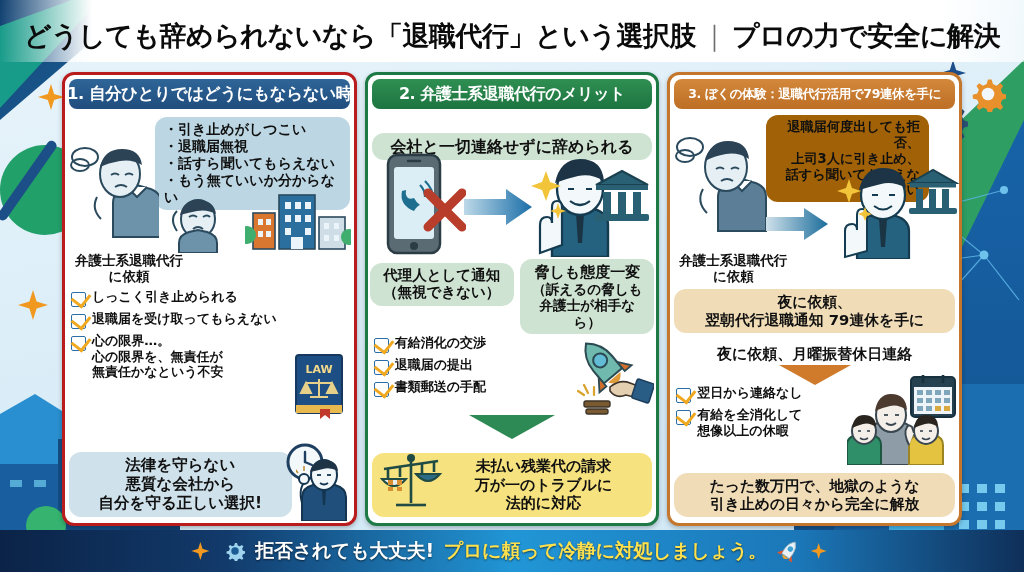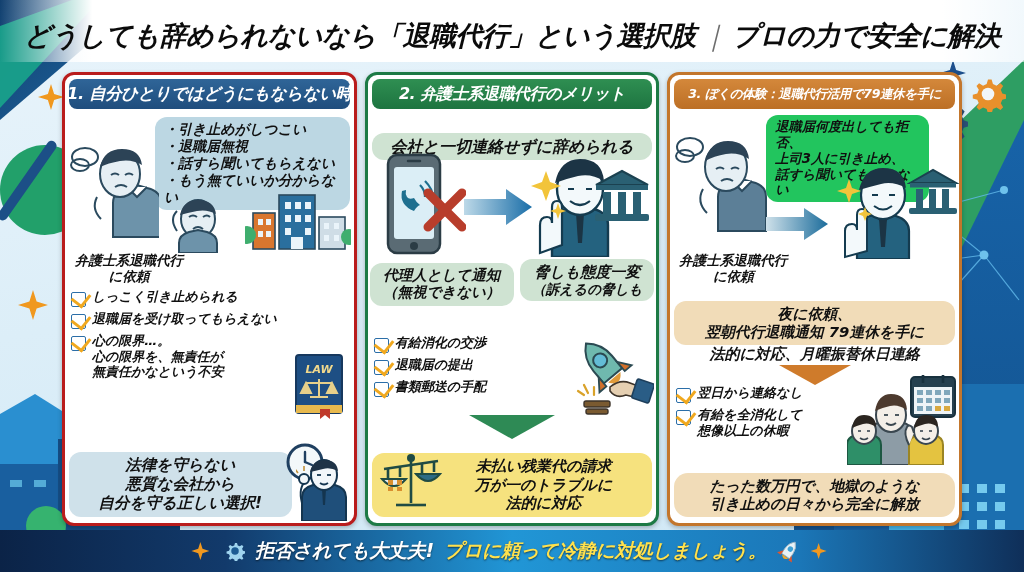--- a/index.html
+++ b/index.html
@@ -2,21 +2,21 @@
 <html><head>
 <meta charset="utf-8">
 <style>
   * { margin:0; padding:0; box-sizing:border-box; }
   body {
     width:1024px; height:572px; overflow:hidden;
     font-family:"DejaVu Sans", sans-serif;
     background:#0d2b52;
     position:relative;
   }
-  .stage { position:absolute; inset:0; overflow:hidden;font-style:italic; }
+  .stage { position:absolute; inset:0; overflow:hidden; }
 
   
   .bg-base {
     position:absolute; inset:0;
     background:linear-gradient(170deg,#e9f4fb 0%,#dceef8 45%,#cfe7f5 100%);
   }
   .bg-left-wedge{
     position:absolute; left:0; top:0; width:140px; height:120px;
     background:linear-gradient(135deg,#12406f 0%,#1b5c94 70%,#1b8f86 100%);
     clip-path:polygon(0 0,100% 0,0 100%);
@@ -100,22 +100,22 @@
   .col-body{ flex:1; position:relative; padding:2px 6px 4px; }
 
   
   .bubble{
     border-radius:12px; padding:4px 9px;
     font-weight:bold; line-height:1.22;
     color:#101010;
   }
   .bubble-blue{ background:#bcd7e3; font-size:14px; }
   .bubble-lblue{ background:#cfe1ea; font-size:15.5px; text-align:center; }
-  .bubble-tan{ background:#22c55e; font-size:13.2px; text-align:left; line-height:1.2;}
-  .bubble-tan2{ background:#f1dcb8; font-size:14.8px; text-align:center; line-height:1.22;margin-top:12px;}
+  .bubble-tan{ background:#a16207; font-size:13.2px; text-align:right; line-height:1.2;}
+  .bubble-tan2{ background:#f1dcb8; font-size:14.8px; text-align:center; line-height:1.22;}
   .bubble-green{ background:#cfe3d2; font-size:15px; text-align:center; line-height:1.2;}
   .bubble-yellow{ background:#f6e27e; font-size:15px; line-height:1.25; }
 
   .check-list{ list-style:none; }
   .check-list li{
     display:flex; align-items:flex-start; gap:6px;
     font-weight:bold; font-size:13px; color:#101010;
     line-height:1.2; margin-bottom:4px;
   }
   .chk{
@@ -471,20 +471,21 @@
           <rect x="3" y="47" width="54" height="7" rx="2" fill="#2a6073"></rect>
         </svg>
 
         <div class="bubble bubble-green" style="position:absolute;left:2px;top:150px;width:144px;font-size:14.5px;">
           <div>代理人として通知</div>
           <div>（無視できない）</div>
         </div>
         <div class="bubble bubble-green" style="position:absolute;right:2px;top:146px;width:134px;font-size:13.6px;">
           <div style="font-size:15px">脅しも態度一変</div>
           <div>（訴えるの脅しも</div>
+          <div>弁護士が相手なら）</div>
         </div>
 
         <ul class="check-list" style="position:absolute;left:6px;top:222px;width:178px;">
           <li>
             <span class="chk"></span>
             <span>有給消化の交渉</span>
           </li>
           <li>
             <span class="chk"></span>
             <span>退職届の提出</span>
@@ -619,21 +620,21 @@
         <div class="cap" style="position:absolute;left:2px;top:140px;width:122px;">
           <div>弁護士系退職代行</div>
           <div>に依頼</div>
         </div>
 
         <div class="bubble bubble-tan2" style="position:absolute;left:4px;right:4px;top:176px;">
           <div>夜に依頼、</div>
           <div>翌朝代行退職通知 79連休を手に</div>
         </div>
 
-        <div style="position:absolute;left:4px;right:4px;top:232px;text-align:center;font-weight:bold;font-size:15px;color:#111;">法的に対応、月曜振替休日連絡</div>
+        <div style="position:absolute;left:4px;right:4px;top:232px;text-align:center;font-weight:bold;font-size:15px;color:#111;">夜に依頼、月曜振替休日連絡</div>
 
         <svg class="art" style="left:50%;transform:translateX(-50%);top:252px;width:72px;height:20px;" viewBox="0 0 72 20">
           <path d="M0 0 L72 0 L36 20 Z" fill="#cf7b2b"></path>
         </svg>
 
         <ul class="check-list" style="position:absolute;left:6px;top:272px;width:178px;">
           <li>
             <span class="chk"></span>
             <span>翌日から連絡なし</span>
           </li>

